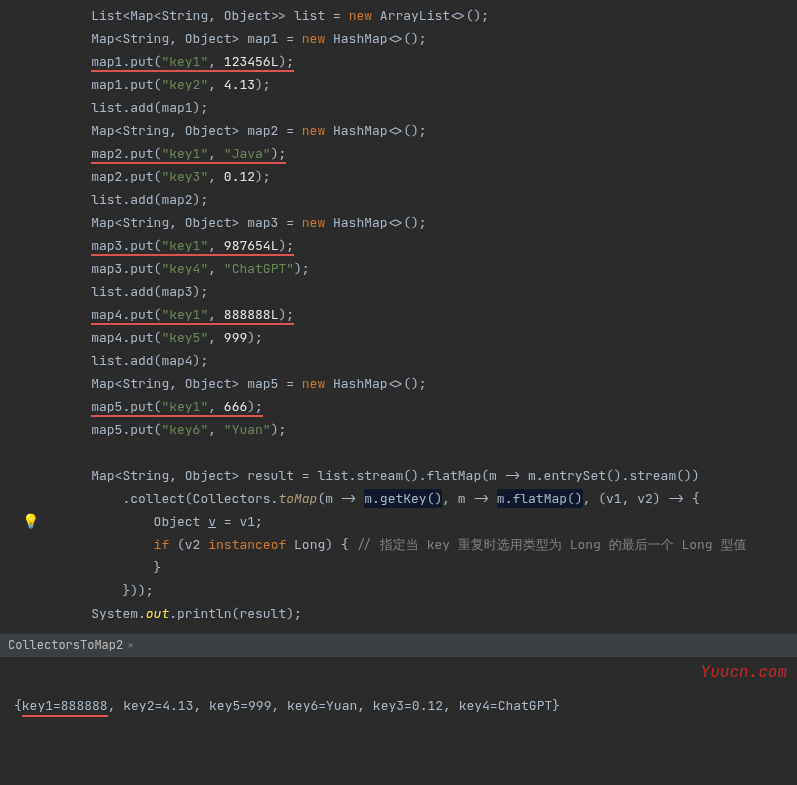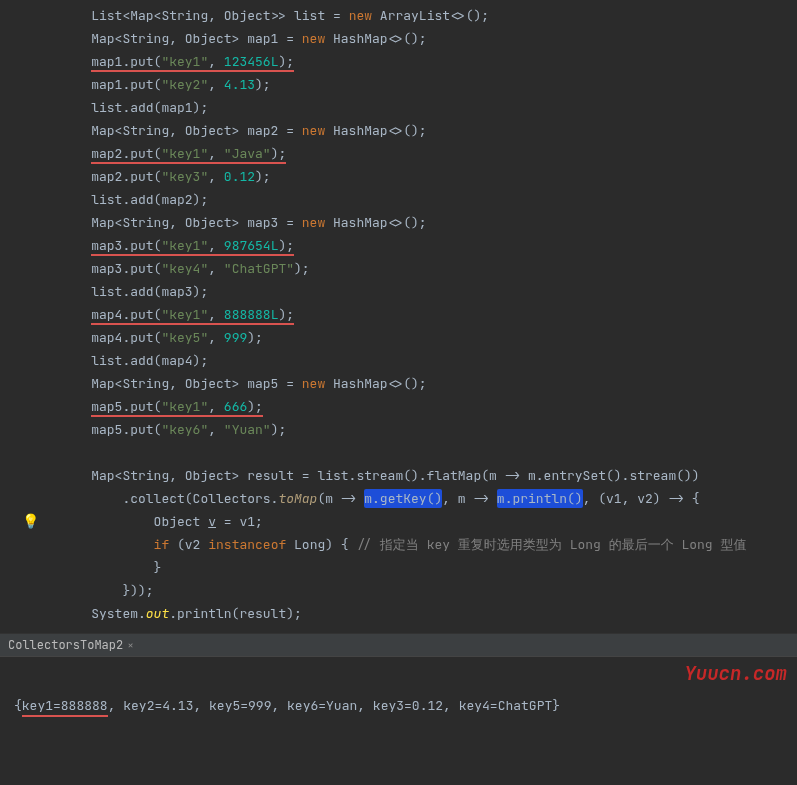--- a/index.html
+++ b/index.html
@@ -19,25 +19,25 @@
     line-height: 23px;
   }
   .line {
     white-space: pre;
     padding-left: 60px;
     position: relative;
   }
   .kw { color: #cc7832; }
   .type { color: #a9b7c6; }
   .str { color: #6a8759; }
-  .num { color: #14b8a6; }
+  .num { color: #e5e5e5; }
   .field { color: #fde047; font-style: italic; }
   .italic-m { color: #b09d79; font-style: italic; }
   .comment { color: #808080; }
-  .hl-box { background: #1d4ed8; border-radius:2px; padding:1px 0;margin-top:34px;}
+  .hl-box { background: #0f172a; border-radius:2px; padding:1px 0;margin-top:34px;}
   .underline-red {
     position: relative;
   }
   .underline-red::after {
     content:"";
     position:absolute;
     left:0; right:0; bottom:-2px;
     height:2px;
     background:#d9534f;
   }
@@ -69,22 +69,22 @@
     font-size:13px;
     white-space:pre;
     border-top:1px solid #444;
     position:relative;
   }
   .wm1 {
     position:absolute;
     right:10px;
     top:4px;
     color:#c62828;
-    font-weight:bold;
-    font-size:19px;
+    font-weight:normal;
+    font-size:16px;
     font-style:italic;
   }
   .out-under {
     border-bottom:2px solid #d9534f;
     padding-bottom:1px;
   }
 </style>
 </head>
 <body>
 
@@ -103,21 +103,21 @@
 <div class="line">    <span>map3.put(</span><span class="str">"key4"</span>, <span class="str">"ChatGPT"</span><span>);</span></div>
 <div class="line">    <span>list.add(map3);</span></div>
 <div class="line">    <span class="underline-red"><span>map4.put(</span><span class="str">"key1"</span>, <span class="num">888888L</span><span>);</span></span></div>
 <div class="line">    <span>map4.put(</span><span class="str">"key5"</span>, <span class="num">999</span><span>);</span></div>
 <div class="line">    <span>list.add(map4);</span></div>
 <div class="line">    <span class="type">Map&lt;String, Object&gt;</span> map5 = <span class="kw">new</span> HashMap&lt;&gt;();</div>
 <div class="line">    <span class="underline-red"><span>map5.put(</span><span class="str">"key1"</span>, <span class="num">666</span><span>);</span></span></div>
 <div class="line">    <span>map5.put(</span><span class="str">"key6"</span>, <span class="str">"Yuan"</span><span>);</span></div>
 <div class="line"> </div>
 <div class="line">    <span class="type">Map&lt;String, Object&gt;</span> result = list.stream().flatMap(m -&gt; m.entrySet().stream())</div>
-<div class="line"><span>        .collect(Collectors.</span><span class="italic-m">toMap</span><span>(m -&gt; </span><span class="hl-box">m.getKey()</span><span>, m -&gt; </span><span class="hl-box">m.println()</span><span>, (v1, v2) -&gt; {</span></div>
+<div class="line"><span>        .collect(Collectors.</span><span class="italic-m">toMap</span><span>(m -&gt; </span><span class="hl-box">m.getKey()</span><span>, m -&gt; </span><span class="hl-box">m.flatMap()</span><span>, (v1, v2) -&gt; {</span></div>
 <div class="line"><span class="bulb">💡</span><span>            Object </span><span style="text-decoration:underline">v</span><span> = v1;</span></div>
 <div class="line"><span>            </span><span class="kw">if</span><span> (v2 </span><span class="kw">instanceof</span><span> Long) { </span><span class="comment">// 指定当 key 重复时选用类型为 Long 的最后一个 Long 型值</span></div>
 <div class="line"><span>            }</span></div>
 <div class="line"><span>        }));</span></div>
 <div class="line">    <span>System.</span><span class="field">out</span><span>.println(result);</span></div>
 </div>
 
 <div class="tabs">
   <div class="tab">
     <span>CollectorsToMap2</span>

